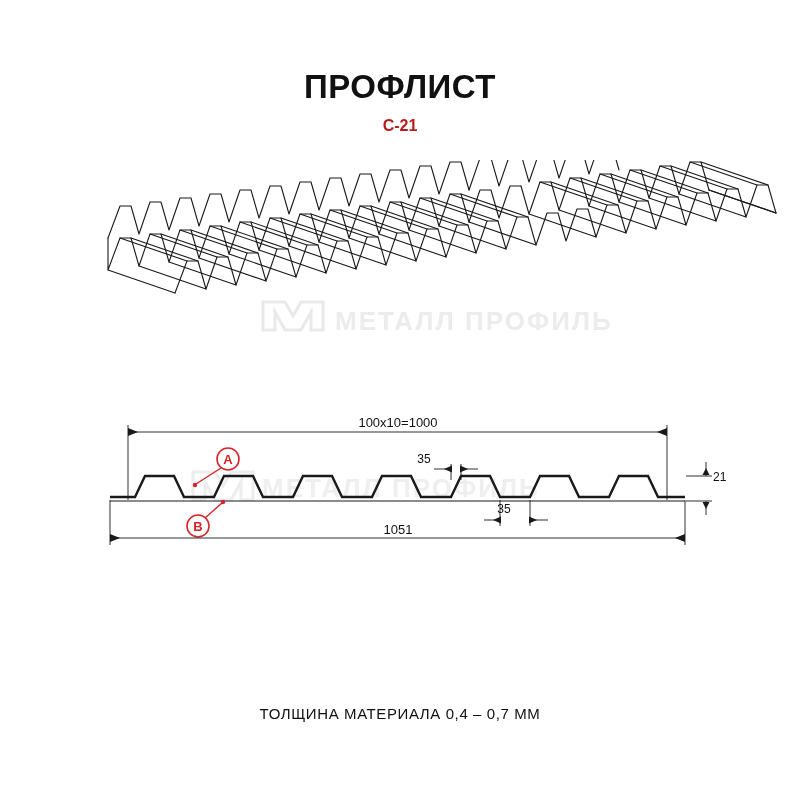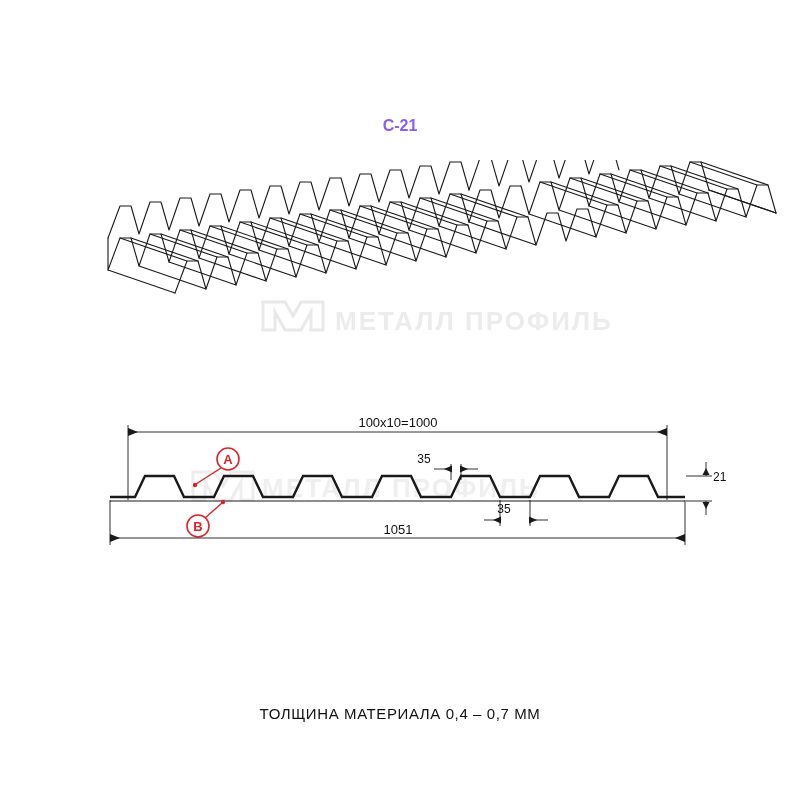--- a/index.html
+++ b/index.html
@@ -31,21 +31,21 @@
     color: #111;
   }
   .subtitle {
     position: absolute;
     top: 117px;
     left: 0;
     width: 800px;
     text-align: center;
     font-size: 16px;
     font-weight: bold;
-    color: #8b5cf6;
+    color: #b91c1c;
   }
   .footer-note {
     position: absolute;
     top: 705px;
     left: 0;
     width: 800px;
     text-align: center;
     font-size: 15px;
     font-weight: normal;
     letter-spacing: 0.6px;
@@ -87,20 +87,21 @@
       </g>
       <text x="335" y="330" font-family="Liberation Sans, sans-serif" font-size="26" font-weight="bold" fill="#ececec" letter-spacing="2">МЕТАЛЛ ПРОФИЛЬ</text>
 
       <g transform="translate(185,460)">
         <path d="M8,40 L8,12 L30,12 L38,26 L46,12 L68,12 L68,40 L56,40 L56,22 L46,40 L30,40 L20,22 L20,40 Z" fill="none" stroke="#ededed" stroke-width="3"></path>
       </g>
       <text x="262" y="497" font-family="Liberation Sans, sans-serif" font-size="26" font-weight="bold" fill="#efefef" letter-spacing="2">МЕТАЛЛ ПРОФИЛЬ</text>
     </g>
   </svg>
 
+  <div class="title">ПРОФЛИСТ</div>
   <div class="subtitle">С-21</div>
 
   <svg class="iso-svg" width="800" height="190" viewBox="0 0 800 190">
     <g stroke="#1a1a1a" stroke-width="1.1" fill="none" stroke-linejoin="round" stroke-linecap="round">
 
       <path d="M108,78 L120,46 L131,46 L139,74 L150,42 L161,42 L169,70 L180,38 L191,38 L199,66
                L210,34 L221,34 L229,62 L240,30 L251,30 L259,58 L270,26 L281,26 L289,54
                L300,22 L311,22 L319,50 L330,18 L341,18 L349,46 L360,14 L371,14 L379,42
                L390,10 L401,10 L409,38 L420,6 L431,6 L439,34 L450,2 L461,2 L469,30"></path>
 

